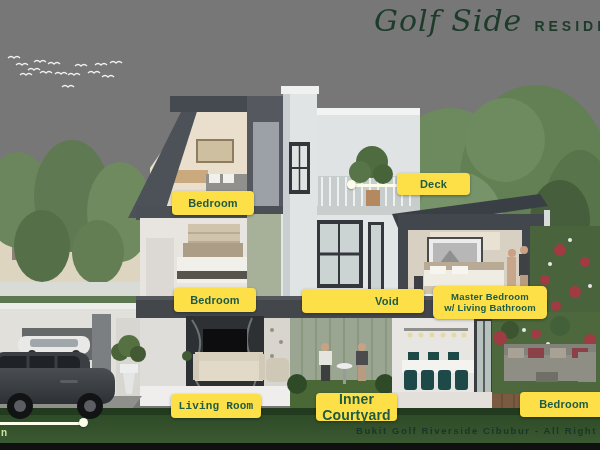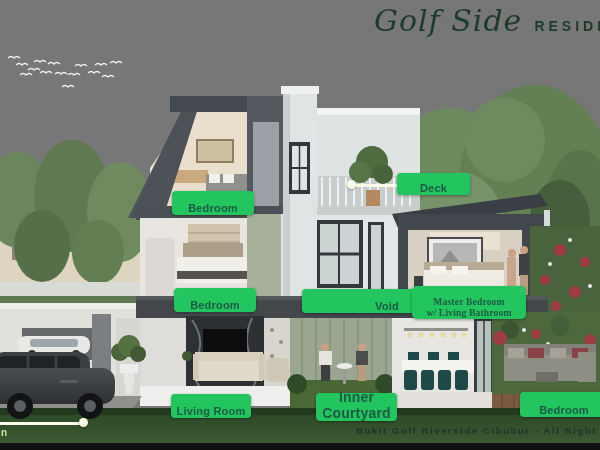--- a/index.html
+++ b/index.html
@@ -5,22 +5,22 @@
   html,body{margin:0;padding:0;background:#777;}
   .canvas{position:relative;width:600px;height:450px;overflow:hidden;
     font-family:"Liberation Sans",sans-serif;
     background:linear-gradient(180deg,#c2d4e2 0%,#cdddе8 22%,#d7e2e9 40%,#e2e8ea 62%,#e7eae6 82%,#dfe4de 100%);}
   .scene{position:absolute;left:0;top:0;}
   
   .brand{position:absolute;left:374px;top:3px;display:flex;align-items:baseline;gap:12px;white-space:nowrap;z-index:9;}
   .brand-script{font-family:"DejaVu Serif",serif;font-style:italic;font-weight:400;font-size:30px;color:#1d3b2a;letter-spacing:1px;}
   .brand-caps{font-size:14px;font-weight:600;letter-spacing:4px;color:#1d3b2a;}
   
-  .chip{position:absolute;background:#22c55e;color:#1e5a45;font-weight:700;font-size:11px;
-    display:flex;flex-direction:column;align-items:center;justify-content:flex-end;text-align:center;
+  .chip{position:absolute;background:#fde047;color:#1e5a45;font-weight:700;font-size:11px;
+    display:flex;flex-direction:column;align-items:center;justify-content:center;text-align:center;
     border-radius:4px;box-shadow:0 1px 3px rgba(0,0,0,.35);z-index:6;letter-spacing:.2px;line-height:1.15;}
   .leader{position:absolute;background:#fbfce9;z-index:5;}
   .leader-dot{position:absolute;width:9px;height:9px;border-radius:50%;background:#fbfce9;box-shadow:0 1px 2px rgba(0,0,0,.3);z-index:5;}
   .footer-credit{position:absolute;left:356px;top:425px;white-space:nowrap;font-size:9.5px;font-weight:700;
     letter-spacing:1.6px;color:#16372a;z-index:7;}
   .partial-label{position:absolute;left:1px;top:427px;font-size:10px;font-weight:700;color:#cfe3a2;z-index:7;}
   .bottom-bar{position:absolute;left:0;top:443px;width:600px;height:7px;background:#101010;z-index:8;}
 </style>
 </head>
 <body>
@@ -346,25 +346,25 @@
   </div>
   <div class="chip" style="left:172px;top:191px;width:82px;height:24px;">
     <span>Bedroom</span>
   </div>
   <div class="chip" style="left:174px;top:288px;width:82px;height:24px;">
     <span>Bedroom</span>
   </div>
   <div class="chip" style="left:302px;top:289px;width:74px;height:24px;padding-left:48px;">
     <span>Void</span>
   </div>
-  <div class="chip" style="left:412px;top:286px;width:114px;height:33px;font-size:9.5px;border-radius:5px;font-family:Liberation Serif, serif;">
+  <div class="chip" style="left:433px;top:286px;width:114px;height:33px;font-size:9.5px;border-radius:5px;">
     <span>Master Bedroom</span>
     <span>w/ Living Bathroom</span>
   </div>
-  <div class="chip" style="left:171px;top:394px;width:80px;height:24px;">
+  <div class="chip" style="left:171px;top:394px;width:90px;height:24px;font-family:Liberation Mono, monospace;">
     <span>Living Room</span>
   </div>
   <div class="chip" style="left:316px;top:393px;width:81px;height:28px;font-size:14px;">
     <span>Inner Courtyard</span>
   </div>
   <div class="chip" style="left:520px;top:392px;width:88px;height:25px;">
     <span>Bedroom</span>
   </div>
 
   <div class="leader" style="left:0px;top:422px;width:84px;height:2.5px;"></div>

